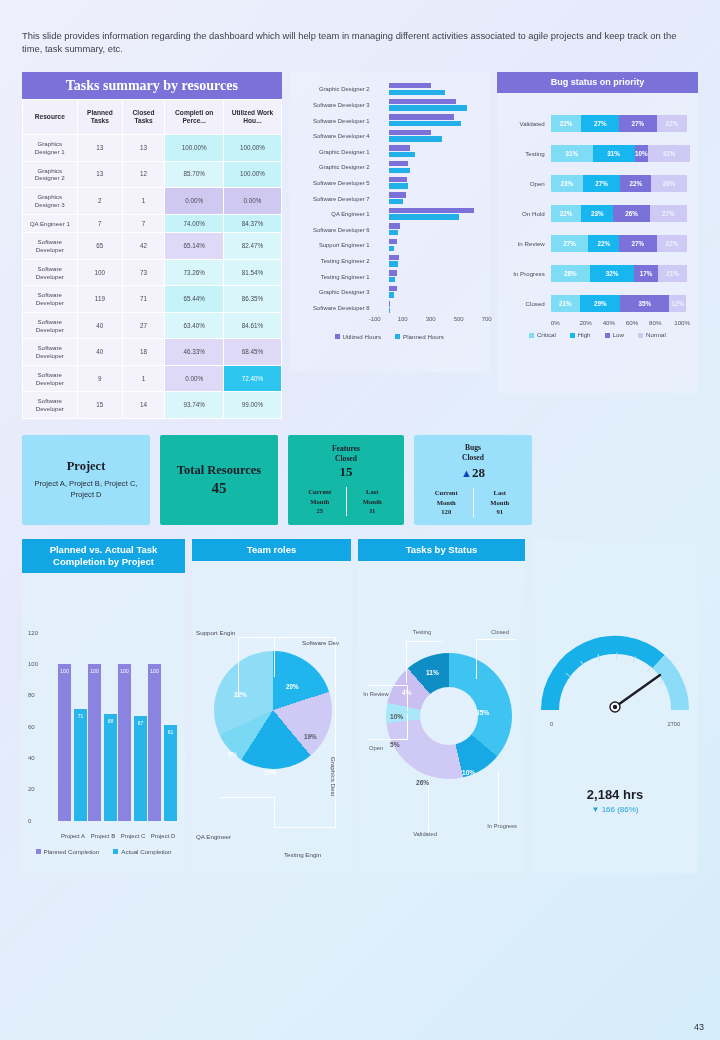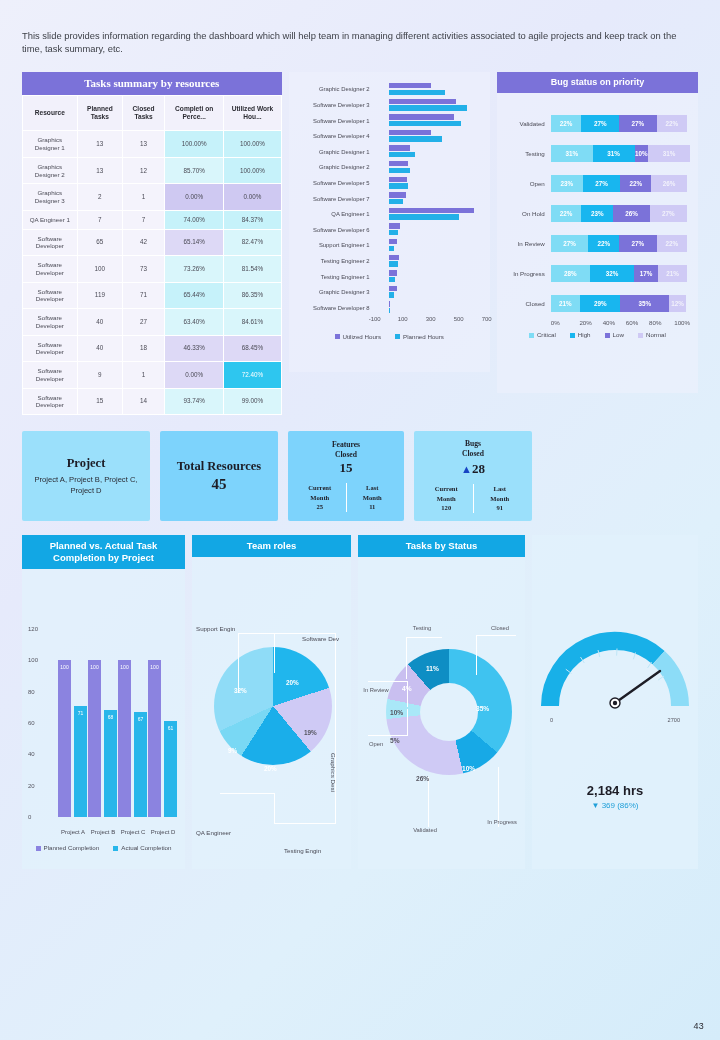--- a/index.html
+++ b/index.html
@@ -31,21 +31,21 @@
 
   
   .row { display: flex; gap: 7px; }
   .row1 { margin-top: 16px; align-items: flex-start; }
   .panel { background: rgba(238,240,252,0.62); position: relative; }
   .panel-hd {
     color: #ffffff; text-align: center; font-weight: bold;
     font-family: "Liberation Serif", serif;
     padding: 5px 4px; line-height: 1.25;
   }
-  .hd-purple { background: #7b72d9; font-size: 11px; }
+  .hd-purple { background: #7b72d9; font-size: 14px; }
   .hd-purple2 { background: #7b72d9; font-family:"Liberation Sans",sans-serif; font-size: 9px; font-weight: bold;}
   .hd-blue { background: #12a7e4; font-family:"Liberation Sans",sans-serif; font-size: 9.5px; }
 
   
   .tbl-wrap { width: 262px; }
   table.summary { width: 100%; border-collapse: collapse; background: #fbfbfe; }
   table.summary th {
     font-size: 6.6px; font-weight: bold; color: #2c2c33;
     padding: 9px 2px; text-align: center; vertical-align: middle;
     background: #f2f1fb; border: 1px solid #ffffff; line-height: 1.2;
@@ -82,21 +82,21 @@
   .bs-seg { display: flex; align-items: center; justify-content: center; font-size: 6.3px; color: #ffffff; font-weight: bold; }
   .bs-axis { display: flex; margin-left: 46px; font-size: 6.2px; color: #55555f; }
   .bs-axis span { flex: 1; text-align: center; }
   .bs-axis span:first-child { text-align: left; }
   .bs-axis span:last-child { text-align: right; }
 
   
   .kpi-row { display: flex; gap: 10px; margin-top: 16px; }
   .kpi { border-radius: 2px; padding: 10px 8px; display: flex; flex-direction: column; align-items: center; justify-content: center; text-align: center; }
   .kpi-cyan { background: #9be0fb; }
-  .kpi-lav  { background: #7dd3fc; }
+  .kpi-lav  { background: #14b8a6; }
   .kpi-ttl { font-family: "Liberation Serif", serif; font-weight: bold; color: #1d1d26; line-height: 1.25; }
   .kpi-sub { font-size: 7.6px; color: #2a2a33; line-height: 1.4; margin-top: 4px; }
   .kpi-big { font-family: "Liberation Serif", serif; font-weight: bold; color: #1d1d26; }
   .kpi-split { display: flex; width: 100%; margin-top: 7px; }
   .kpi-half { flex: 1; text-align: center; font-family: "Liberation Serif", serif; font-size: 6.6px; font-weight: bold; color: #22222b; line-height: 1.45; }
   .kpi-half + .kpi-half { border-left: 1px solid #ffffff; }
   .arrow-up { color: #1744c4; font-size: 11px; vertical-align: middle; }
 
   
   .row3 { margin-top: 14px; gap: 7px; }
@@ -124,21 +124,21 @@
   .donut-hole { position: absolute; width: 58px; height: 58px; border-radius: 50%; background: #e2f1fc; left: 62px; top: 126px; }
   .dn-val { position: absolute; font-size: 6.6px; font-weight: bold; color: #ffffff; }
   .dn-lbl { position: absolute; font-size: 5.8px; color: #55555f; text-align: center; line-height: 1.3; }
 
   
   .g-wrap { position: absolute; left: 50%; top: 96px; transform: translateX(-50%); width: 150px; height: 80px; }
   .g-lbl { position: absolute; font-size: 5.6px; color: #55555f; }
   .g-val { position: absolute; left: 0; right: 0; top: 248px; text-align: center; font-size: 13px; font-weight: bold; color: #1d1d26; }
   .g-delta { position: absolute; left: 0; right: 0; top: 266px; text-align: center; font-size: 8px; color: #1f9fd8; }
 
-  .pageno { position: absolute; right: 16px; bottom: 8px; font-size: 9px; color: #2c2c33; font-family: Liberation Mono, monospace; }
+  .pageno { position: absolute; right: 16px; bottom: 8px; font-size: 9px; color: #2c2c33; }
 </style>
 </head>
 <body>
 
 <div class="slide">
 
   <div class="subtitle">This slide provides information regarding the dashboard which will help team in managing different activities associated to agile projects and keep track on the time, task summary, etc.</div>
 
   <div class="row row1">
 
@@ -631,20 +631,20 @@
             <line x1="75" y1="72" x2="120" y2="40" stroke="#1d1d26" stroke-width="2.4" stroke-linecap="round"></line>
             <circle cx="75" cy="72" r="5" fill="#ffffff" stroke="#1d1d26" stroke-width="1.4"></circle>
             <circle cx="75" cy="72" r="2.2" fill="#1d1d26"></circle>
           </svg>
         </div>
         <div class="g-lbl" style="left:18px;top:182px;">0</div>
         <div class="g-lbl" style="right:18px;top:182px;">2700</div>
         <div class="g-val">2,184 hrs</div>
         <div class="g-delta">
           <span>▼</span>
-          <span>369 (86%)</span>
+          <span>166 (86%)</span>
         </div>
       </div>
     </div>
   </div>
 
   <div class="pageno">43</div>
 </div>
 
 </body></html>

